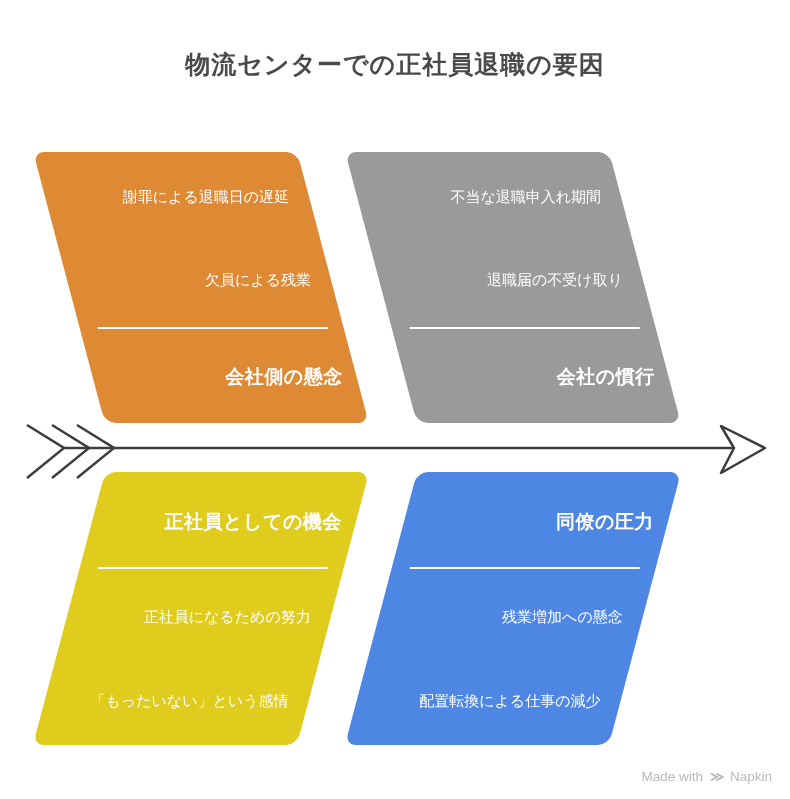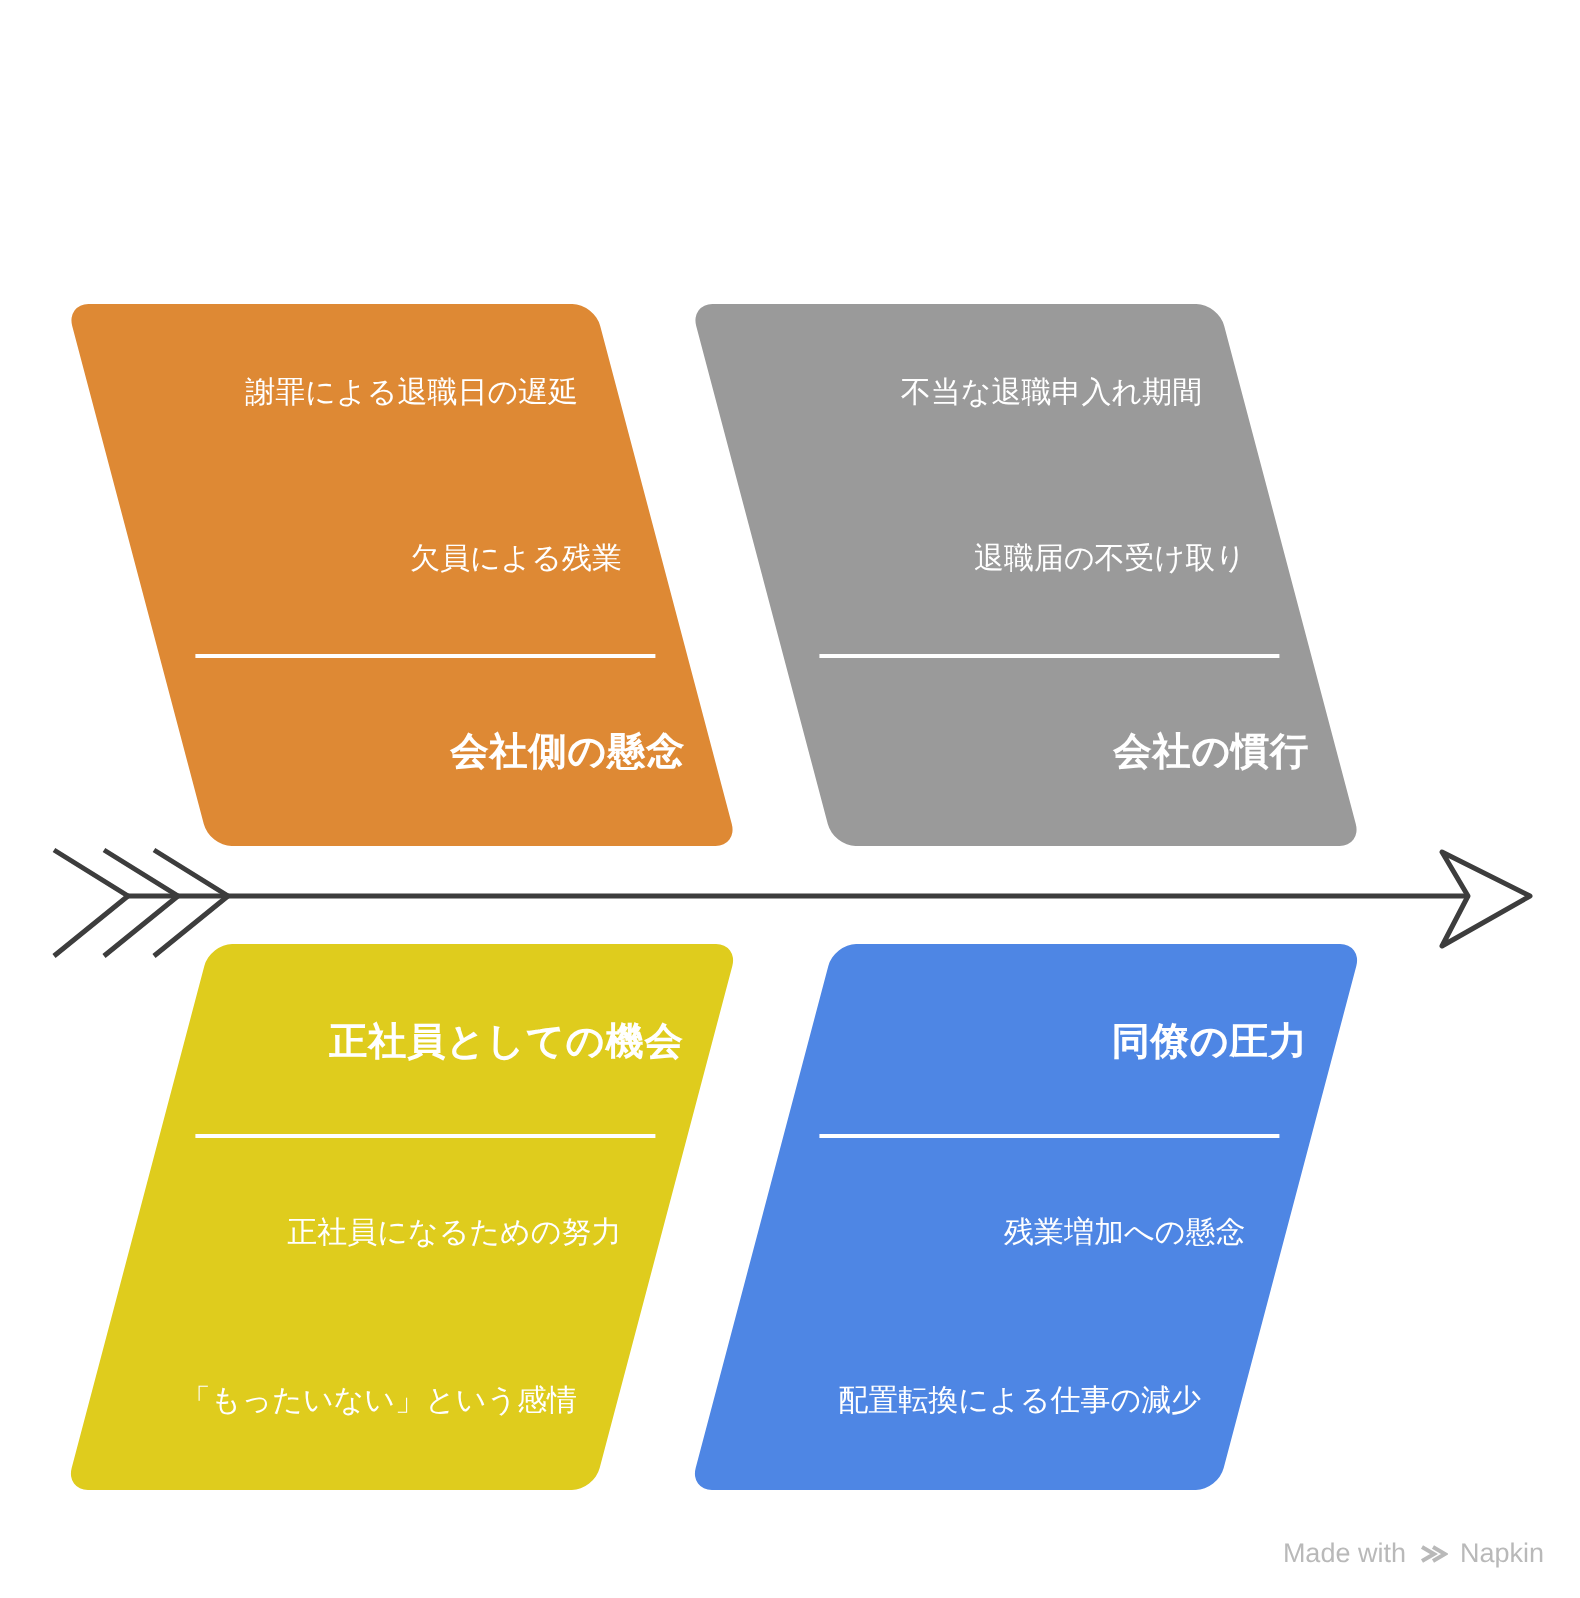--- a/index.html
+++ b/index.html
@@ -96,20 +96,21 @@
     font-size: 13.5px;
     color: #b9b9b9;
     text-decoration: none;
   }
 </style>
 </head>
 <body>
 
 <div class="canvas">
 
+  <h1 class="main-title">物流センターでの正社員退職の要因</h1>
 
   <div class="quad q-top q-left" style="background-color: rgb(222, 137, 52);">
     <div class="row item i1">謝罪による退職日の遅延</div>
     <div class="row item i2">欠員による残業</div>
     <div class="row divider"></div>
     <div class="row qtitle">会社側の懸念</div>
   </div>
 
   <div class="quad q-top q-right" style="background-color: rgb(154, 154, 154);">
     <div class="row item i1">不当な退職申入れ期間</div>

